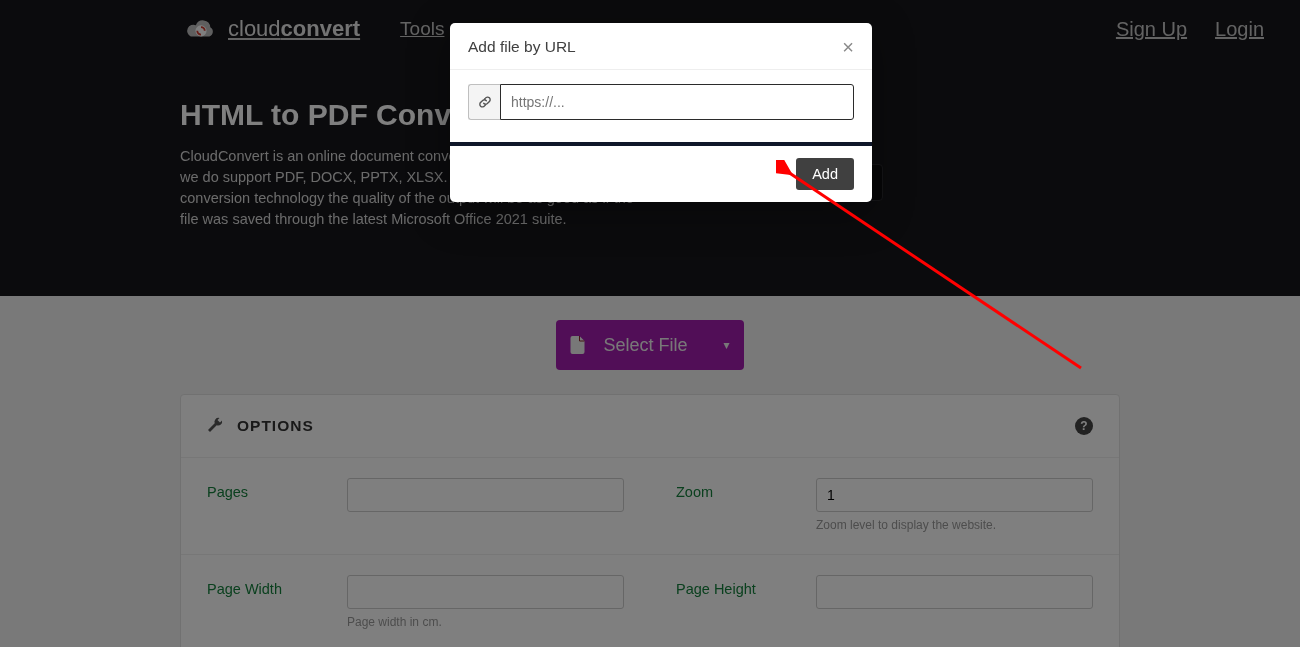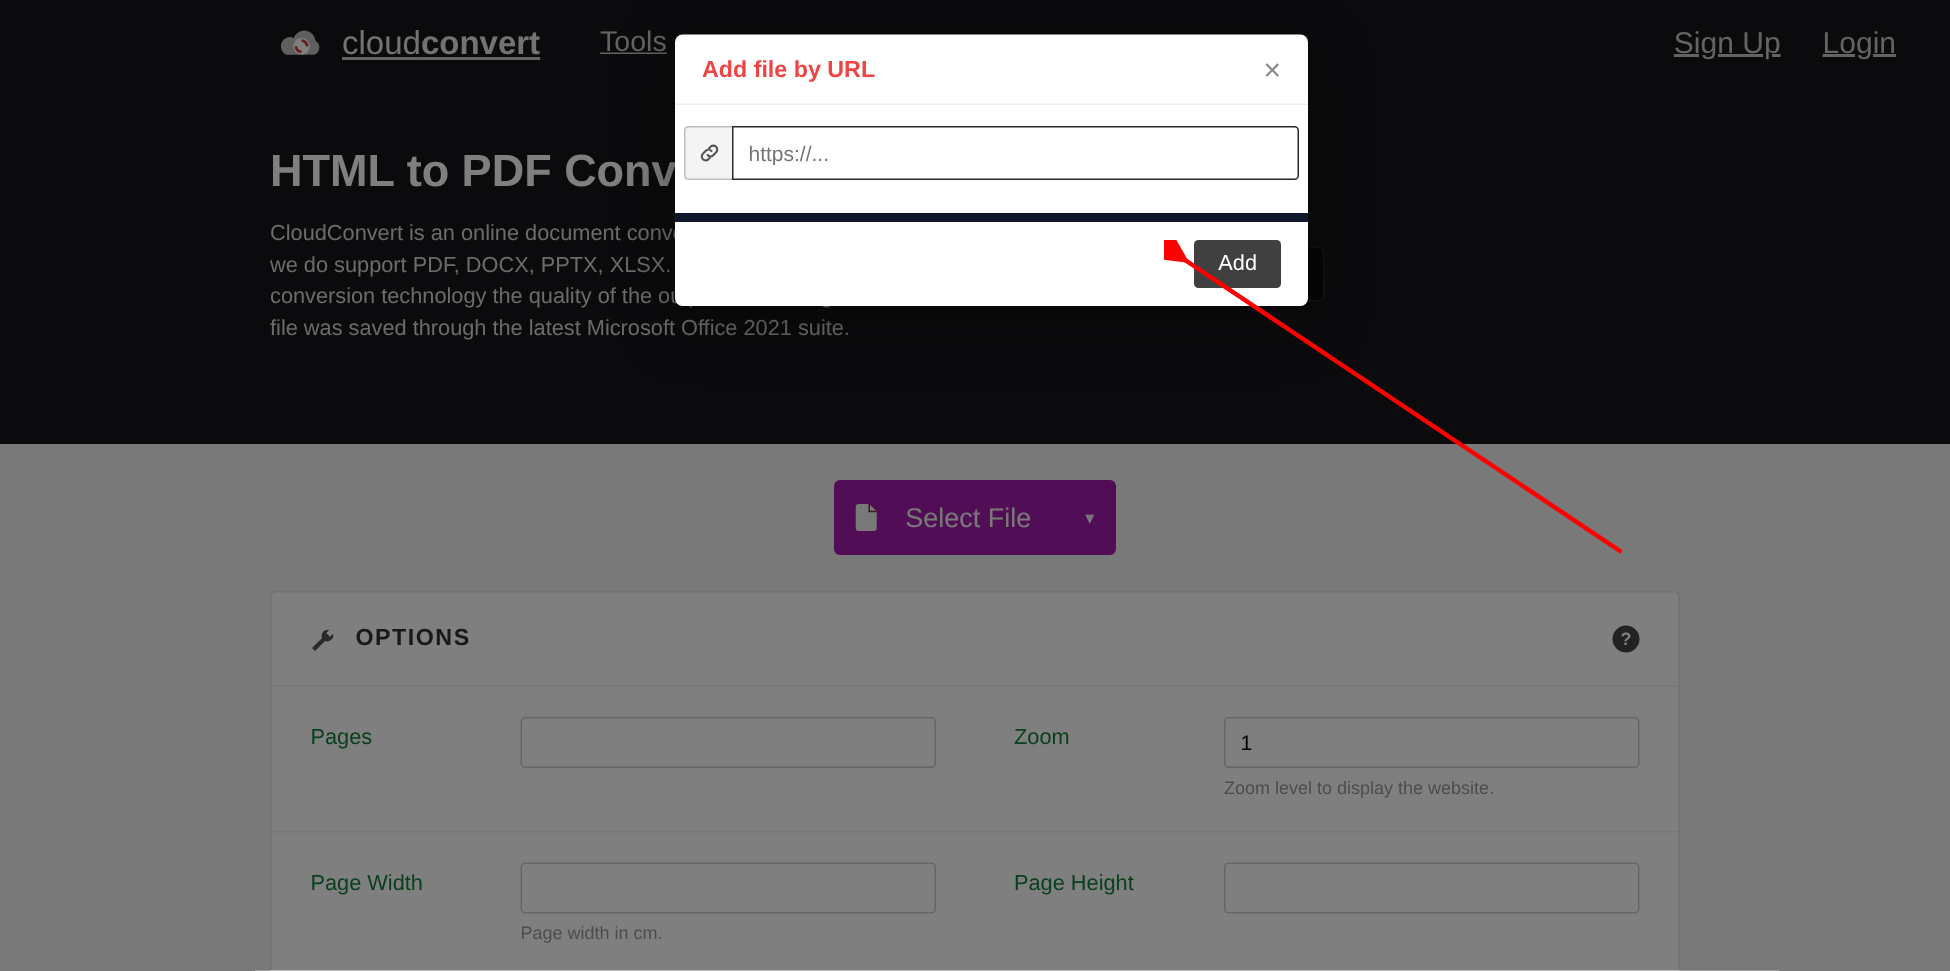--- a/index.html
+++ b/index.html
@@ -18,36 +18,36 @@
 .hero p{font-size:14.5px;color:#d6d6d6;line-height:1.45;max-width:460px;}
 .convert-row{display:flex;align-items:center;gap:16px;margin-top:36px;}
 .convert-label{font-size:16px;color:#eee;}
 .dd{background:#0d0d0f;border:1px solid #2b2b2f;border-radius:4px;padding:9px 14px;color:#eee;font-size:15px;display:flex;align-items:center;gap:8px;}
 .dd .chev{font-size:11px;}
 .main{width:940px;margin:24px auto 0;}
 .select-file{background:#a21caf;color:#f1f1f1;font-size:18px;border-radius:4px;height:50px;width:188px;margin:0 auto;display:flex;align-items:center;justify-content:center;gap:18px;}
 .select-file .doc{width:15px;height:18px;}
 .select-file .chev{font-size:12px;margin-left:18px;}
 .panel{background:#fff;border:1px solid #e3e3e3;border-radius:4px;margin-top:24px;}
-.panel-hd{display:flex;align-items:flex-end;gap:14px;padding:22px 26px;border-bottom:1px solid #eee;}
+.panel-hd{display:flex;align-items:flex-start;gap:14px;padding:22px 26px;border-bottom:1px solid #eee;}
 .panel-hd .wrench{width:16px;height:16px;color:#555;}
 .panel-hd .ttl{font-size:15.5px;font-weight:700;letter-spacing:1px;color:#333;}
 .panel-hd .help{margin-left:auto;width:18px;height:18px;border-radius:50%;background:#444;color:#fff;display:flex;align-items:center;justify-content:center;font-size:12px;font-weight:700;}
 .opt-row{display:flex;border-bottom:1px solid #eee;}
 .opt-col{flex:1;display:flex;padding:20px 26px;}
 .opt-label{width:140px;font-size:14.5px;color:#15803d;padding-top:6px;}
 .opt-field{flex:1;}
 .opt-field input{width:100%;height:34px;border:1px solid #ccc;border-radius:3px;padding:0 10px;font-size:14px;background:#fff;}
 .opt-hint{font-size:12px;color:#9a9a9a;margin-top:6px;line-height:1.3;}
 
 .modal{position:absolute;z-index:10;left:450px;top:23px;width:422px;background:#fff;border-radius:5px;box-shadow:0 10px 40px rgba(0,0,0,0.35);}
 .modal-hd{display:flex;align-items:center;padding:14px 18px 12px;}
-.modal-hd .mt{color:#ef4444;font-size:15.5px;font-weight:700;}
+.modal-hd .mt{color:#404040;font-size:15.5px;font-weight:400;}
 .modal-hd .close{margin-left:auto;color:#8a8a8a;font-size:20px;line-height:1;cursor:pointer;}
-.modal-bd{padding:14px 6px 22px;border-top:1px solid #eee;border-bottom:6px solid #0f172a;}
+.modal-bd{padding:14px 18px 22px;border-top:1px solid #eee;border-bottom:4px solid #0f172a;}
 .input-grp{display:flex;}
 .addon{width:32px;border:1px solid #bfbfbf;border-right:none;border-radius:3px 0 0 3px;background:#f4f4f4;display:flex;align-items:center;justify-content:center;color:#555;}
 .url-in{flex:1;height:36px;border:1px solid #2b2b2b;border-radius:0 3px 3px 0;padding:0 10px;font-size:14px;}
 .modal-ft{display:flex;justify-content:flex-end;padding:12px 18px;}
 .btn-add{background:#404040;color:#fff;border:none;border-radius:3px;padding:8px 16px;font-size:14.5px;cursor:pointer;}
 .arrow{position:absolute;z-index:12;left:776px;top:160px;pointer-events:none;}
 </style>
 </head>
 <body>
 

